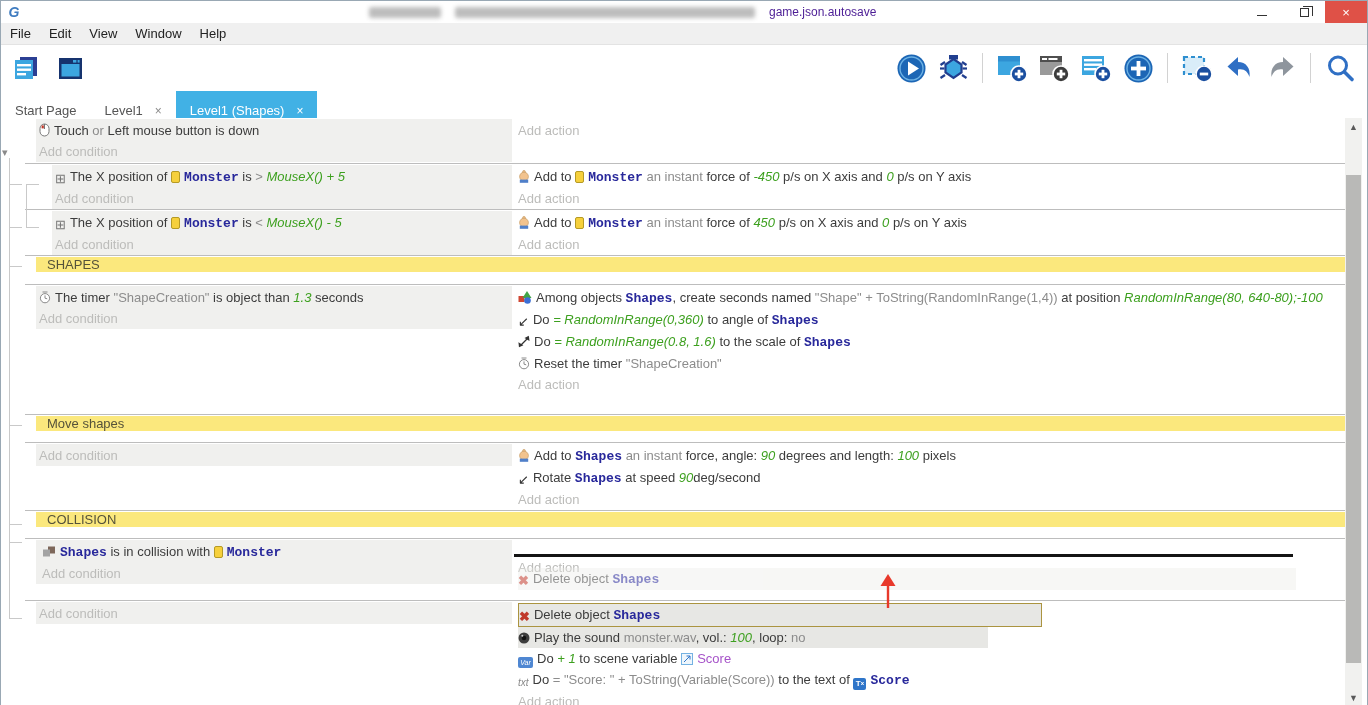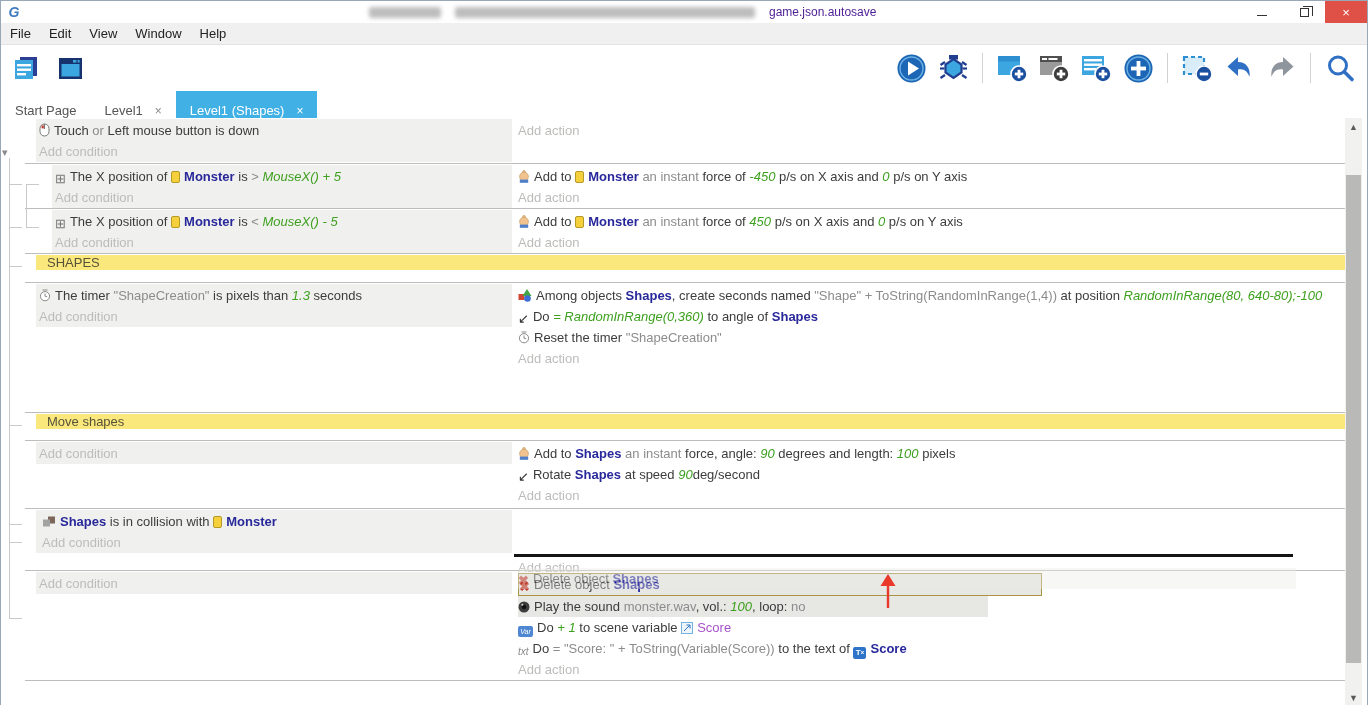--- a/index.html
+++ b/index.html
@@ -46,21 +46,21 @@
   .cond { flex:none; background:#f0f0ee; padding:1px 2px 0 3px; border-right:2px solid #fff; }
   .act  { flex:1; background:#fff; padding:1px 2px 0 4px; }
   .comment { flex:1; background:#fbe87d; color:#55523a; padding-left:11px; display:flex; align-items:center; }
   .fe-wrap { flex:1; display:flex; flex-direction:column; }
   .fe-header { line-height:20px; padding-left:2px; color:#222; background:#fff; }
   .fe-row { display:flex; flex:1; }
   .fe-row .cond { padding-left:6px; }
   .line { min-height:21px; line-height:21px; }
   .k-plain { color:#3c3c3c; }
   .k-dim, .k-str { color:#8c8c8c; }
-  .k-obj { color:#28289b; font-weight:bold; }
+  .k-obj { color:#28289b; font-weight:bold;font-family:Liberation Mono, monospace; }
   .k-expr { color:#3da01f;font-style:italic; }
   .k-ph { color:#bcbcba; }
   .k-var { color:#a653c9; }
   .icn { display:inline-flex; align-items:center; vertical-align:-2px; margin-right:4px; }
   .icn .uni { font-size:13px; line-height:13px; }
   .chip { display:inline-block; border-radius:2px; }
   .sel { background:#e7e7e4; width:470px; }
   .sel-border { background:#e7e7e4; width:524px; border:1px solid #ab9440; min-height:22px; }
 
   
@@ -307,36 +307,43 @@
         <div class="block" style="min-height: 129px;">
           <div class="bar"></div>
           <div class="cond" style="width: 478px;">
             <div class="line"><span class="icn">
                 <svg width="12" height="13" viewBox="0 0 12 13">
                   <line x1="3.5" y1="1" x2="8.5" y2="1" stroke="#8a8a8a"></line>
                   <circle cx="6" cy="7.2" r="4.6" fill="#fff" stroke="#8a8a8a"></circle>
                   <line x1="6" y1="7.2" x2="6" y2="4.4" stroke="#8a8a8a"></line>
                   <line x1="6" y1="7.2" x2="8.2" y2="7.8" stroke="#8a8a8a"></line>
                 </svg>
-              </span><span class="k-plain">The timer </span><span class="k-str">"ShapeCreation"</span><span class="k-plain"> is pixels than </span><span class="k-expr">1.3</span><span class="k-plain"> seconds</span></div>
+              </span><span class="k-plain">The timer </span><span class="k-str">"ShapeCreation"</span><span class="k-plain"> is object than </span><span class="k-expr">1.3</span><span class="k-plain"> seconds</span></div>
             <div class="line"><span class="k-ph">Add condition</span></div>
           </div>
           <div class="act">
             <div class="line"><span class="icn">
                 <svg width="14" height="13" viewBox="0 0 14 13">
                   <rect x="0.5" y="5" width="6" height="6" fill="#cf4632"></rect>
                   <polygon points="9,0 13.5,7 4.5,7" fill="#41a447"></polygon>
                   <circle cx="9.5" cy="9.5" r="3.3" fill="#3b6fd6"></circle>
                 </svg>
               </span><span class="k-plain">Among objects </span><span class="k-obj">Shapes</span><span class="k-plain">, create seconds named </span><span class="k-str">"Shape" + ToString(RandomInRange(1,4))</span><span class="k-plain"> at position </span><span class="k-expr">RandomInRange(80, 640-80);-100</span></div>
             <div class="line"><span class="icn">
                 <span class="uni" style="color:#333">↙</span>
               </span><span class="k-plain">Do </span><span class="k-expr">= RandomInRange(0,360)</span><span class="k-plain"> to angle of </span><span class="k-obj">Shapes</span></div>
             <div class="line"><span class="icn">
                 <svg width="12" height="13" viewBox="0 0 12 13">
+                  <line x1="2.5" y1="10.5" x2="9.5" y2="3.5" stroke="#333" stroke-width="1.2"></line>
+                  <polygon points="10.8,0.8 11.5,6 6.5,3 " fill="#333"></polygon>
+                  <polygon points="1,12.2 0.4,7.2 5.4,10.2" fill="#333"></polygon>
+                </svg>
+              </span><span class="k-plain">Do </span><span class="k-expr">= RandomInRange(0.8, 1.6)</span><span class="k-plain"> to the scale of </span><span class="k-obj">Shapes</span></div>
+            <div class="line"><span class="icn">
+                <svg width="12" height="13" viewBox="0 0 12 13">
                   <line x1="3.5" y1="1" x2="8.5" y2="1" stroke="#8a8a8a"></line>
                   <circle cx="6" cy="7.2" r="4.6" fill="#fff" stroke="#8a8a8a"></circle>
                   <line x1="6" y1="7.2" x2="6" y2="4.4" stroke="#8a8a8a"></line>
                   <line x1="6" y1="7.2" x2="8.2" y2="7.8" stroke="#8a8a8a"></line>
                 </svg>
               </span><span class="k-plain">Reset the timer </span><span class="k-str">"ShapeCreation"</span></div>
             <div class="line"><span class="k-ph">Add action</span></div>
           </div>
         </div>
         <div class="block" style="min-height: 27px;">
@@ -354,20 +361,24 @@
                   <rect x="4.6" y="0.5" width="2.8" height="5.5" rx="1.4" fill="#f2c38e" stroke="#c79c63" stroke-width="0.7"></rect>
                   <circle cx="6" cy="6.6" r="4.4" fill="#f2c38e" stroke="#c79c63" stroke-width="0.7"></circle>
                   <path d="M1.8 9.6 h8.4 v3.2 h-8.4 z" fill="#4f7fc9"></path>
                 </svg>
               </span><span class="k-plain">Add to </span><span class="k-obj">Shapes</span><span class="k-dim"> an instant </span><span class="k-plain">force, angle: </span><span class="k-expr">90</span><span class="k-plain"> degrees and length: </span><span class="k-expr">100</span><span class="k-plain"> pixels</span></div>
             <div class="line"><span class="icn">
                 <span class="uni" style="color:#333">↙</span>
               </span><span class="k-plain">Rotate </span><span class="k-obj">Shapes</span><span class="k-plain"> at speed </span><span class="k-expr">90</span><span class="k-plain">deg/second</span></div>
             <div class="line"><span class="k-ph">Add action</span></div>
           </div>
+        </div>
+        <div class="block" style="min-height: 27px;">
+          <div class="bar"></div>
+          <div class="comment">COLLISION</div>
         </div>
         <div class="block" style="min-height: 61px;">
           <div class="bar"></div>
           <div class="fe-wrap">
             <div class="fe-row">
               <div class="cond" style="width: 478px;">
                 <div class="line"><span class="icn">
                     <svg width="14" height="12" viewBox="0 0 14 12">
                       <rect x="6" y="0.5" width="7" height="7" fill="#7d675a"></rect>
                       <rect x="1" y="3.5" width="7" height="7" fill="#a3a3a3"></rect>

